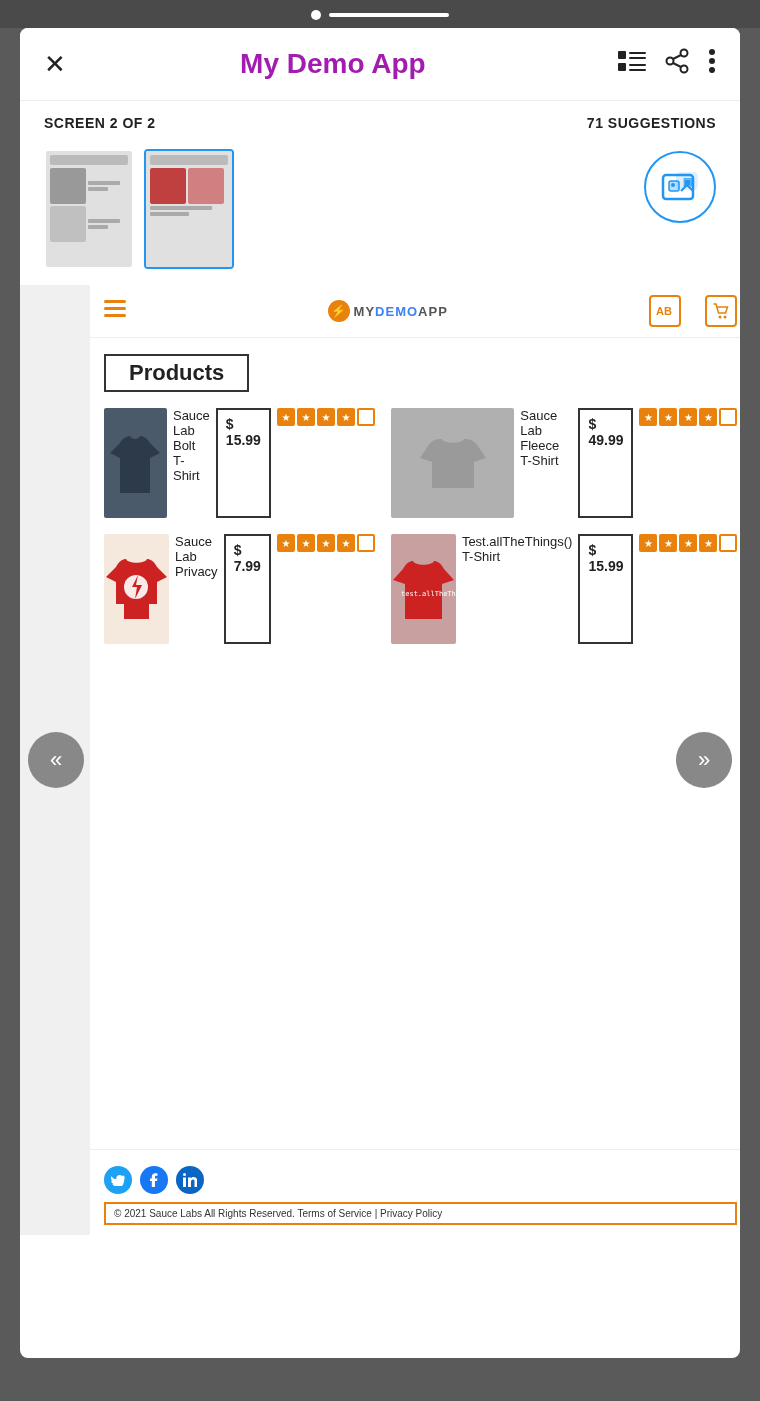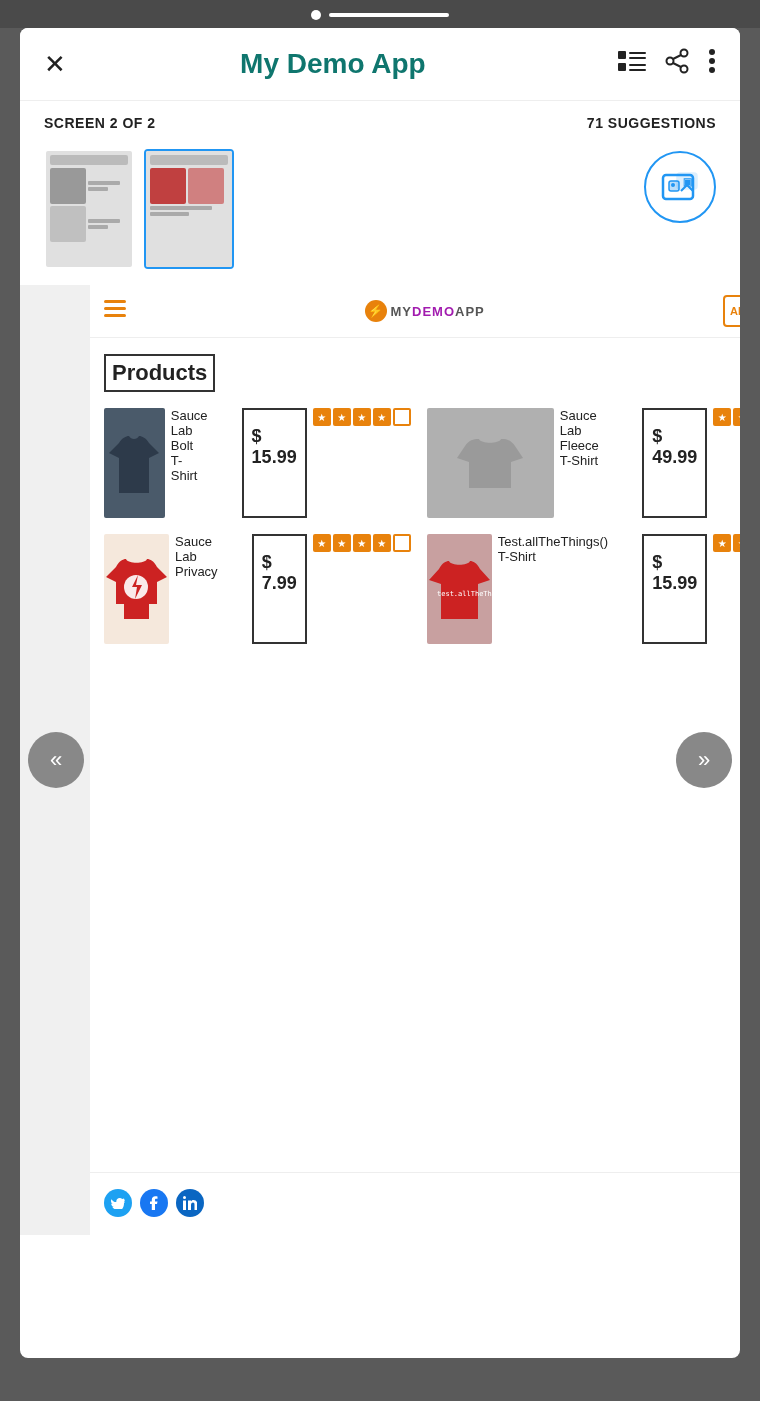--- a/index.html
+++ b/index.html
@@ -47,21 +47,21 @@
       align-items: center;
       padding: 20px 24px;
       border-bottom: 1px solid #eee;
       background: #fff;
     }
     .header-title {
       flex: 1;
       text-align: center;
       font-size: 28px;
       font-weight: bold;
-      color: #0f766e;
+      color: #a21caf;
     }
     .header-icon {
       font-size: 22px;
       color: #222;
       cursor: pointer;
       margin-left: 18px;
     }
     .header-close {
       font-size: 26px;
       color: #222;
@@ -225,21 +225,21 @@
       color: #fff;
       font-size: 12px;
       font-weight: bold;
     }
     .brand-text {
       font-size: 13px;
       font-weight: bold;
       color: #555;
       letter-spacing: 1px;
     }
-    .brand-text span { color: #a21caf; }
+    .brand-text span { color: #3b82f6; }
     .demo-nav-icons {
       display: flex;
       gap: 24px;
     }
     .demo-nav-box {
       width: 32px;
       height: 32px;
       border: 2px solid #e8820c;
       border-radius: 4px;
       display: flex;
@@ -248,21 +248,21 @@
       color: #e8820c;
       font-size: 14px;
       cursor: pointer;
     }
     .demo-products {
       padding: 16px 14px;
     }
     .products-title-box {
       display: inline-block;
       border: 2px solid #333;
-      padding: 4px 6px;
+      padding: 4px 23px;
       font-size: 22px;
       font-weight: bold;
       color: #222;
       margin-bottom: 16px;
     }
     .products-grid {
       display: grid;
       grid-template-columns: 1fr 1fr;
       gap: 16px;
     }
@@ -287,25 +287,24 @@
     .product-img.red-onesie { background: #f5e8dc; }
     .product-img.red-tshirt { background: #c8a0a0; }
     .product-name {
       font-size: 13px;
       font-weight: 500;
       color: #222;
     }
     .product-price {
       display: inline-block;
       border: 2px solid #333;
-      padding: 16px 8px;
-      font-size: 18px;
+      padding: 6px 8px;
+      font-size: 14px;
       font-weight: bold;
       color: #222;
-      margin-left: 28px;
     }
     .stars {
       display: flex;
       gap: 2px;
     }
     .star {
       width: 18px;
       height: 18px;
       background: #e8820c;
       border-radius: 2px;
@@ -582,20 +581,21 @@
               </svg>
             </div>
             <div class="social-icon social-linkedin">
               <svg width="14" height="14" viewBox="0 0 14 14" fill="none">
                 <rect x="0" y="4.5" width="3" height="9.5" fill="white"></rect>
                 <circle cx="1.5" cy="1.5" r="1.5" fill="white"></circle>
                 <path d="M5 4.5V14H8V9C8 7.3 9 6.5 10 6.5C11 6.5 11.5 7.2 11.5 9V14H14.5V8.5C14.5 5.8 12.8 4 10.5 4C9.2 4 8.2 4.6 8 5.5V4.5H5Z" fill="white"></path>
               </svg>
             </div>
           </div>
+          <div class="footer-text-box">© 2021 Sauce Labs All Rights Reserved. Terms of Service | Privacy Policy</div>
         </div>
 
       </div>
 
       <div class="nav-arrow right">
         <span>»</span>
       </div>
     </div>
 
   </div>

